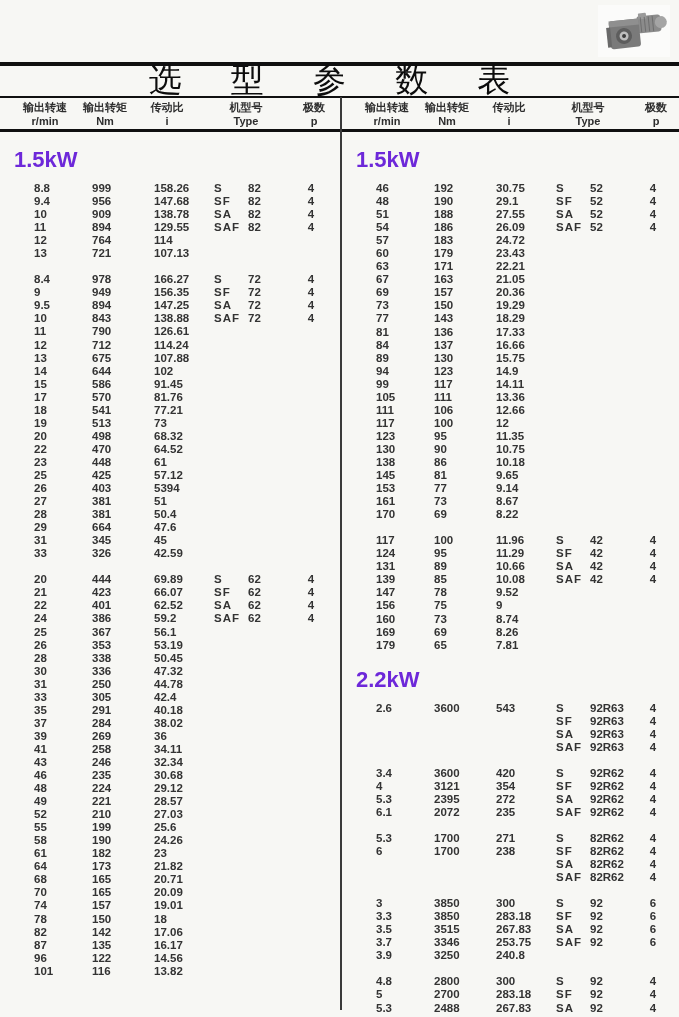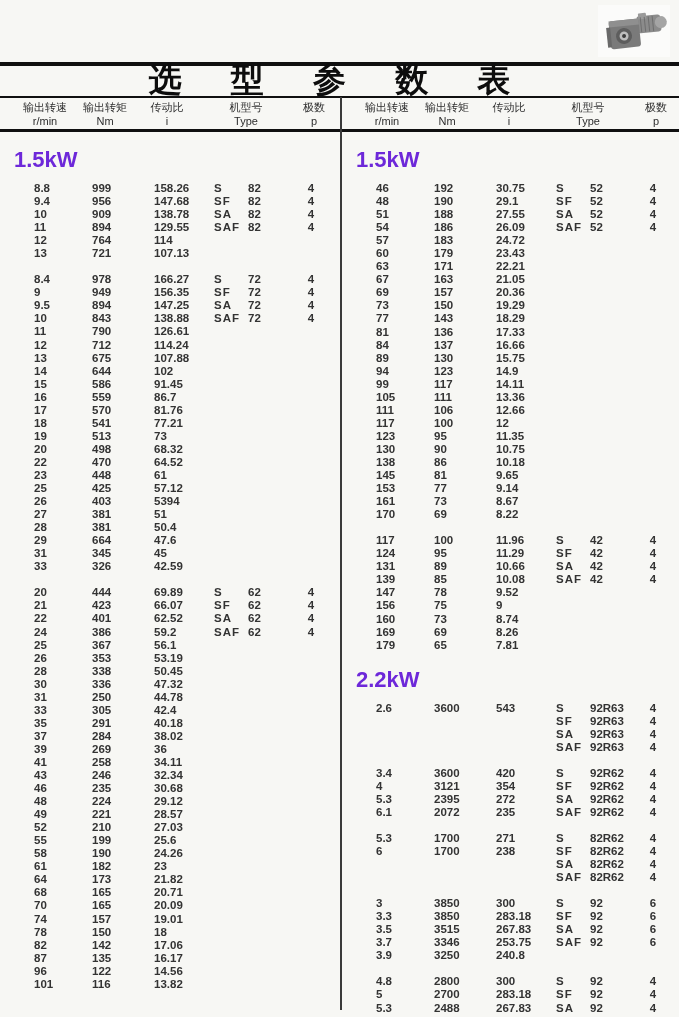--- a/index.html
+++ b/index.html
@@ -16,31 +16,31 @@
   .rule{position:absolute;left:0;right:0;background:#101010;}
   .rule-top{top:62px;height:4px;}
   .rule-under-title{top:96px;height:2px;}
   .rule-under-headers{top:129px;height:3px;}
   
   .vdivider{position:absolute;left:340px;top:97px;width:2px;height:913px;background:#3a3a3a;}
   
   .title{
     position:absolute;top:63px;left:0;right:0;
     text-align:center;
-    font-size:33px;font-weight:700;color:#0d0d0d;
+    font-size:33px;font-weight:400;color:#0d0d0d;
     letter-spacing:20px;box-sizing:border-box;
     line-height:34px;white-space:nowrap;
   }
   
   .photo{position:absolute;top:5px;right:9px;width:72px;height:52px;}
   
   .half{position:absolute;top:100px;width:339px;box-sizing:border-box;padding-left:16px;}
   .half-left{left:0;}
   .half-right{left:342px;}
-  .col-headers{display:grid;grid-template-columns:58px 62px 62px 96px 40px;height:30px;}
+  .col-headers{display:grid;grid-template-columns:58px 62px 62px 96px 40px;height:30px;font-weight:bold;}
   .hcell{text-align:center;font-size:11px;line-height:14px;color:#2e2e2e;}
   .sections{padding-top:14px;}
   .section-heading{
     font-size:22px;font-weight:800;color:#6d28d9;
     line-height:28px;margin:2px 0 8px -2px;letter-spacing:0px;
   }
   .section-heading.gap-top{margin-top:14px;}
   .block{margin-bottom:13px;font-weight:bold;}
   .row{display:grid;grid-template-columns:58px 62px 62px 96px 40px;height:13.05px;}
   .cell{font-size:11.5px;line-height:13px;color:#333;white-space:nowrap;}
@@ -252,30 +252,20 @@
             <div class="cell num">15</div>
             <div class="cell num">586</div>
             <div class="cell num">91.45</div>
             <div class="cell type">
               <span class="tprefix"></span>
               <span class="tsize"></span>
             </div>
             <div class="cell poles"></div>
           </div>
           <div class="row">
-            <div class="cell num">16</div>
-            <div class="cell num">559</div>
-            <div class="cell num">86.7</div>
-            <div class="cell type">
-              <span class="tprefix"></span>
-              <span class="tsize"></span>
-            </div>
-            <div class="cell poles"></div>
-          </div>
-          <div class="row">
             <div class="cell num">17</div>
             <div class="cell num">570</div>
             <div class="cell num">81.76</div>
             <div class="cell type">
               <span class="tprefix"></span>
               <span class="tsize"></span>
             </div>
             <div class="cell poles"></div>
           </div>
           <div class="row">

